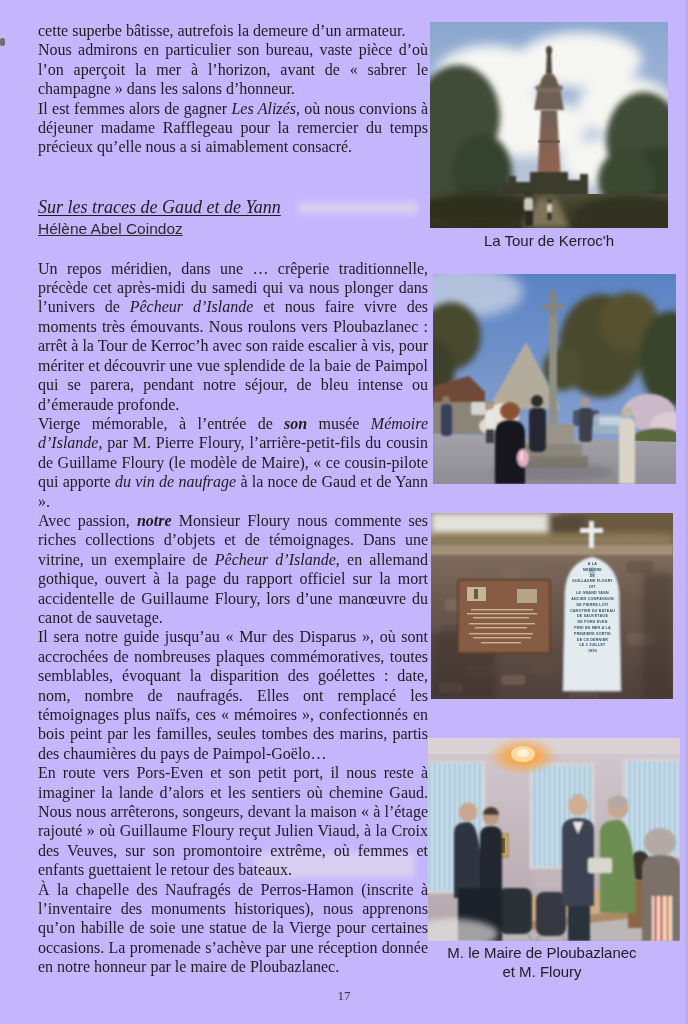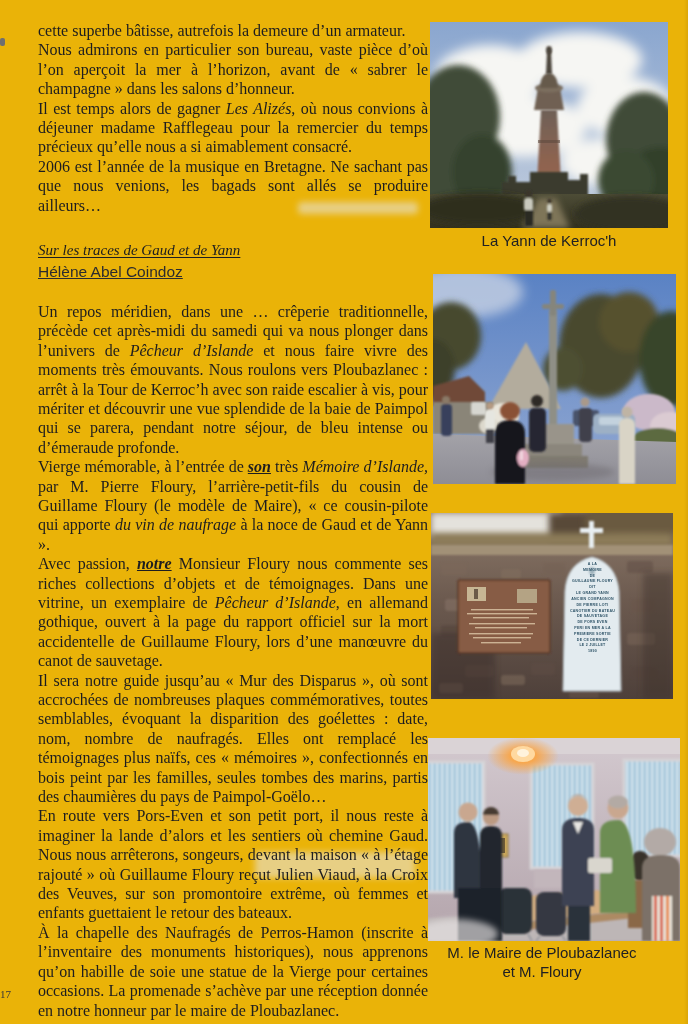--- a/index.html
+++ b/index.html
@@ -1,37 +1,37 @@
 <!DOCTYPE html>
 <html lang="fr"><head>
 <meta charset="utf-8">
 <style>
   html,body{margin:0;padding:0;background:#e9e9e9;}
-  .page{position:relative;width:688px;height:1024px;background:#eab308;overflow:hidden;
+  .page{position:relative;width:688px;height:1024px;background:#c4b5fd;overflow:hidden;
         font-family:"Liberation Serif",serif;box-shadow:0 0 6px rgba(0,0,0,.25);}
   .right-edge{position:absolute;right:0;top:0;width:4px;height:100%;
         background:linear-gradient(to left,rgba(0,0,0,.07),rgba(0,0,0,0));}
   .edge-dash{position:absolute;left:0;top:38px;width:5px;height:8px;background:#6f6f6f;border-radius:2px;}
   .smudge{position:absolute;background:#e6e6ea;filter:blur(3px);opacity:.55;border-radius:4px;}
 
   .text-col{position:absolute;left:38px;top:21px;width:390px;color:#1d1d20;
         font-size:16px;line-height:19.4px;text-align:justify;}
   .par{margin:0;}
   .seg-i{font-style:italic;}
-  .seg-iu{font-style:italic;font-weight:700;text-decoration:underline;}
-  .section-title{margin:26px 0 0 0;font-size:15px;font-weight:400;font-style:italic;
+  .seg-iu{font-style:italic;font-weight:700;}
+  .section-title{margin:41px 0 0 0;font-size:18px;font-weight:400;font-style:italic;
         text-decoration:underline;text-underline-offset:2px;}
   .author{font-family:"Liberation Sans",sans-serif;font-size:15.5px;color:#2b2b30;margin:2px 0 20px 0;text-decoration:underline;}
 
   .photo{position:absolute;margin:0;overflow:hidden;background:#9aa7b8;}
   .photo svg{display:block;width:100%;height:100%;}
   .caption{position:absolute;font-family:"Liberation Sans",sans-serif;font-size:15px;
         color:#202023;text-align:center;line-height:19px;}
-  .page-number{position:absolute;left:0;top:988px;width:688px;
-        font-size:11px;color:#36363a;}
+  .page-number{position:absolute;left:0;top:988px;width:688px;text-align:center;
+        font-size:13px;color:#36363a;}
 
   #photo-tour{left:430px;top:22px;width:238px;height:206px;}
   #cap-tour{left:430px;top:231px;width:238px;}
   #photo-calvaire{left:433px;top:274px;width:243px;height:210px;}
   #cap-calvaire{left:433px;top:487px;width:243px;}
   #photo-mur{left:431px;top:513px;width:242px;height:186px;}
   #cap-mur{left:421px;top:701px;width:262px;}
   #photo-mairie{left:428px;top:738px;width:252px;height:203px;}
   #cap-mairie{left:416px;top:943px;width:252px;text-align:center;}
 
@@ -97,26 +97,25 @@
 
 <div class="page">
   <div class="edge-dash"></div>
   <div class="right-edge"></div>
   <div class="smudge" style="left:298px;top:202px;width:120px;height:12px"></div>
   <div class="smudge" style="left:255px;top:852px;width:160px;height:26px"></div>
 
   <div class="text-col">
     <p class="par"><span>cette superbe bâtisse, autrefois la demeure d’un armateur.</span></p>
     <p class="par"><span>Nous admirons en particulier son bureau, vaste pièce d’où l’on aperçoit la mer à l’horizon, avant de « sabrer le champagne » dans les salons d’honneur.</span></p>
-    <p class="par"><span>Il est temps alors de gagner </span><span class="seg-i">Les Alizés</span><span>, où nous convions à déjeuner madame Rafflegeau pour la remercier du temps précieux qu’elle nous a si aimablement consacré.</span></p>
-    <p class="par"><span>2006 est l’année de la musique en Bretagne. Ne sachant pas que nous venions, les bagads sont allés se produire ailleurs…</span></p>
+    <p class="par"><span>Il est femmes alors de gagner </span><span class="seg-i">Les Alizés</span><span>, où nous convions à déjeuner madame Rafflegeau pour la remercier du temps précieux qu’elle nous a si aimablement consacré.</span></p>
     <h2 class="section-title">Sur les traces de Gaud et de Yann</h2>
     <div class="author">Hélène Abel Coindoz</div>
     <p class="par"><span>Un repos méridien, dans une … crêperie traditionnelle, précède cet après-midi du samedi qui va nous plonger dans l’univers de </span><span class="seg-i">Pêcheur d’Islande</span><span> et nous faire vivre des moments très émouvants. Nous roulons vers Ploubazlanec : arrêt à la Tour de Kerroc’h avec son raide escalier à vis, pour mériter et découvrir une vue splendide de la baie de Paimpol qui se parera, pendant notre séjour, de bleu intense ou d’émeraude profonde.</span></p>
-    <p class="par"><span>Vierge mémorable, à l’entrée de </span><span class="seg-iu">son</span><span> très </span><span class="seg-i">Mémoire d’Islande,</span><span> par M. Pierre Floury, l’arrière-petit-fils du cousin de Guillame Floury (le modèle de Maire), « ce cousin-pilote qui apporte </span><span class="seg-i">du vin de naufrage</span><span> à la noce de Gaud et de Yann ».</span></p>
+    <p class="par"><span>Vierge mémorable, à l’entrée de </span><span class="seg-iu">son</span><span> musée </span><span class="seg-i">Mémoire d’Islande,</span><span> par M. Pierre Floury, l’arrière-petit-fils du cousin de Guillame Floury (le modèle de Maire), « ce cousin-pilote qui apporte </span><span class="seg-i">du vin de naufrage</span><span> à la noce de Gaud et de Yann ».</span></p>
     <p class="par"><span>Avec passion, </span><span class="seg-iu">notre</span><span> Monsieur Floury nous commente ses riches collections d’objets et de témoignages. Dans une vitrine, un exemplaire de </span><span class="seg-i">Pêcheur d’Islande</span><span>, en allemand gothique, ouvert à la page du rapport officiel sur la mort accidentelle de Guillaume Floury, lors d’une manœuvre du canot de sauvetage.</span></p>
     <p class="par"><span>Il sera notre guide jusqu’au « Mur des Disparus », où sont accrochées de nombreuses plaques commémoratives, toutes semblables, évoquant la disparition des goélettes : date, nom, nombre de naufragés. Elles ont remplacé les témoignages plus naïfs, ces « mémoires », confectionnés en bois peint par les familles, seules tombes des marins, partis des chaumières du pays de Paimpol-Goëlo…</span></p>
     <p class="par"><span>En route vers Pors-Even et son petit port, il nous reste à imaginer la lande d’alors et les sentiers où chemine Gaud. Nous nous arrêterons, songeurs, devant la maison « à l’étage rajouté » où Guillaume Floury reçut Julien Viaud, à la Croix des Veuves, sur son promontoire extrême, où femmes et enfants guettaient le retour des bateaux.</span></p>
     <p class="par"><span>À la chapelle des Naufragés de Perros-Hamon (inscrite à l’inventaire des monuments historiques), nous apprenons qu’on habille de soie une statue de la Vierge pour certaines occasions. La promenade s’achève par une réception donnée en notre honneur par le maire de Ploubazlanec.</span></p>
   </div>
 
   <figure class="photo" id="photo-tour">
     <svg viewBox="0 0 238 206" preserveAspectRatio="none">
       <rect width="238" height="206" fill="url(#p1sky)"></rect>
       <g fill="#f6f6f3" filter="url(#b6)">
@@ -151,21 +150,21 @@
       <g filter="url(#b1)">
         <rect x="94" y="176" width="9" height="13" rx="3" fill="#c9c9bd"></rect>
         <rect x="95" y="188" width="8" height="16" fill="#2c2c24"></rect>
         <circle cx="98.5" cy="172" r="3.5" fill="#3a352c"></circle>
         <rect x="117" y="182" width="5" height="8" rx="2" fill="#cfcfc3"></rect>
         <rect x="117.5" y="190" width="4" height="8" fill="#30302a"></rect>
         <circle cx="119.5" cy="179" r="2.2" fill="#3a352c"></circle>
       </g>
     </svg>
   </figure>
-  <div class="caption" id="cap-tour">La Yann de Kerroc'h</div>
+  <div class="caption" id="cap-tour">La Tour de Kerroc'h</div>
 
   <figure class="photo" id="photo-calvaire">
     <svg viewBox="0 0 243 210" preserveAspectRatio="none">
       <rect width="243" height="210" fill="url(#p2sky)"></rect>
       <ellipse cx="30" cy="18" rx="60" ry="26" fill="#c7d2e4" opacity=".8" filter="url(#b6)"></ellipse>
       <g filter="url(#b3)">
         <ellipse cx="18" cy="62" rx="30" ry="34" fill="#46482f"></ellipse>
           <ellipse cx="0" cy="95" rx="22" ry="30" fill="#3c3f2a"></ellipse>
         <ellipse cx="168" cy="72" rx="42" ry="52" fill="#4a4a2e"></ellipse>
           <ellipse cx="196" cy="48" rx="30" ry="30" fill="#56512f"></ellipse>

